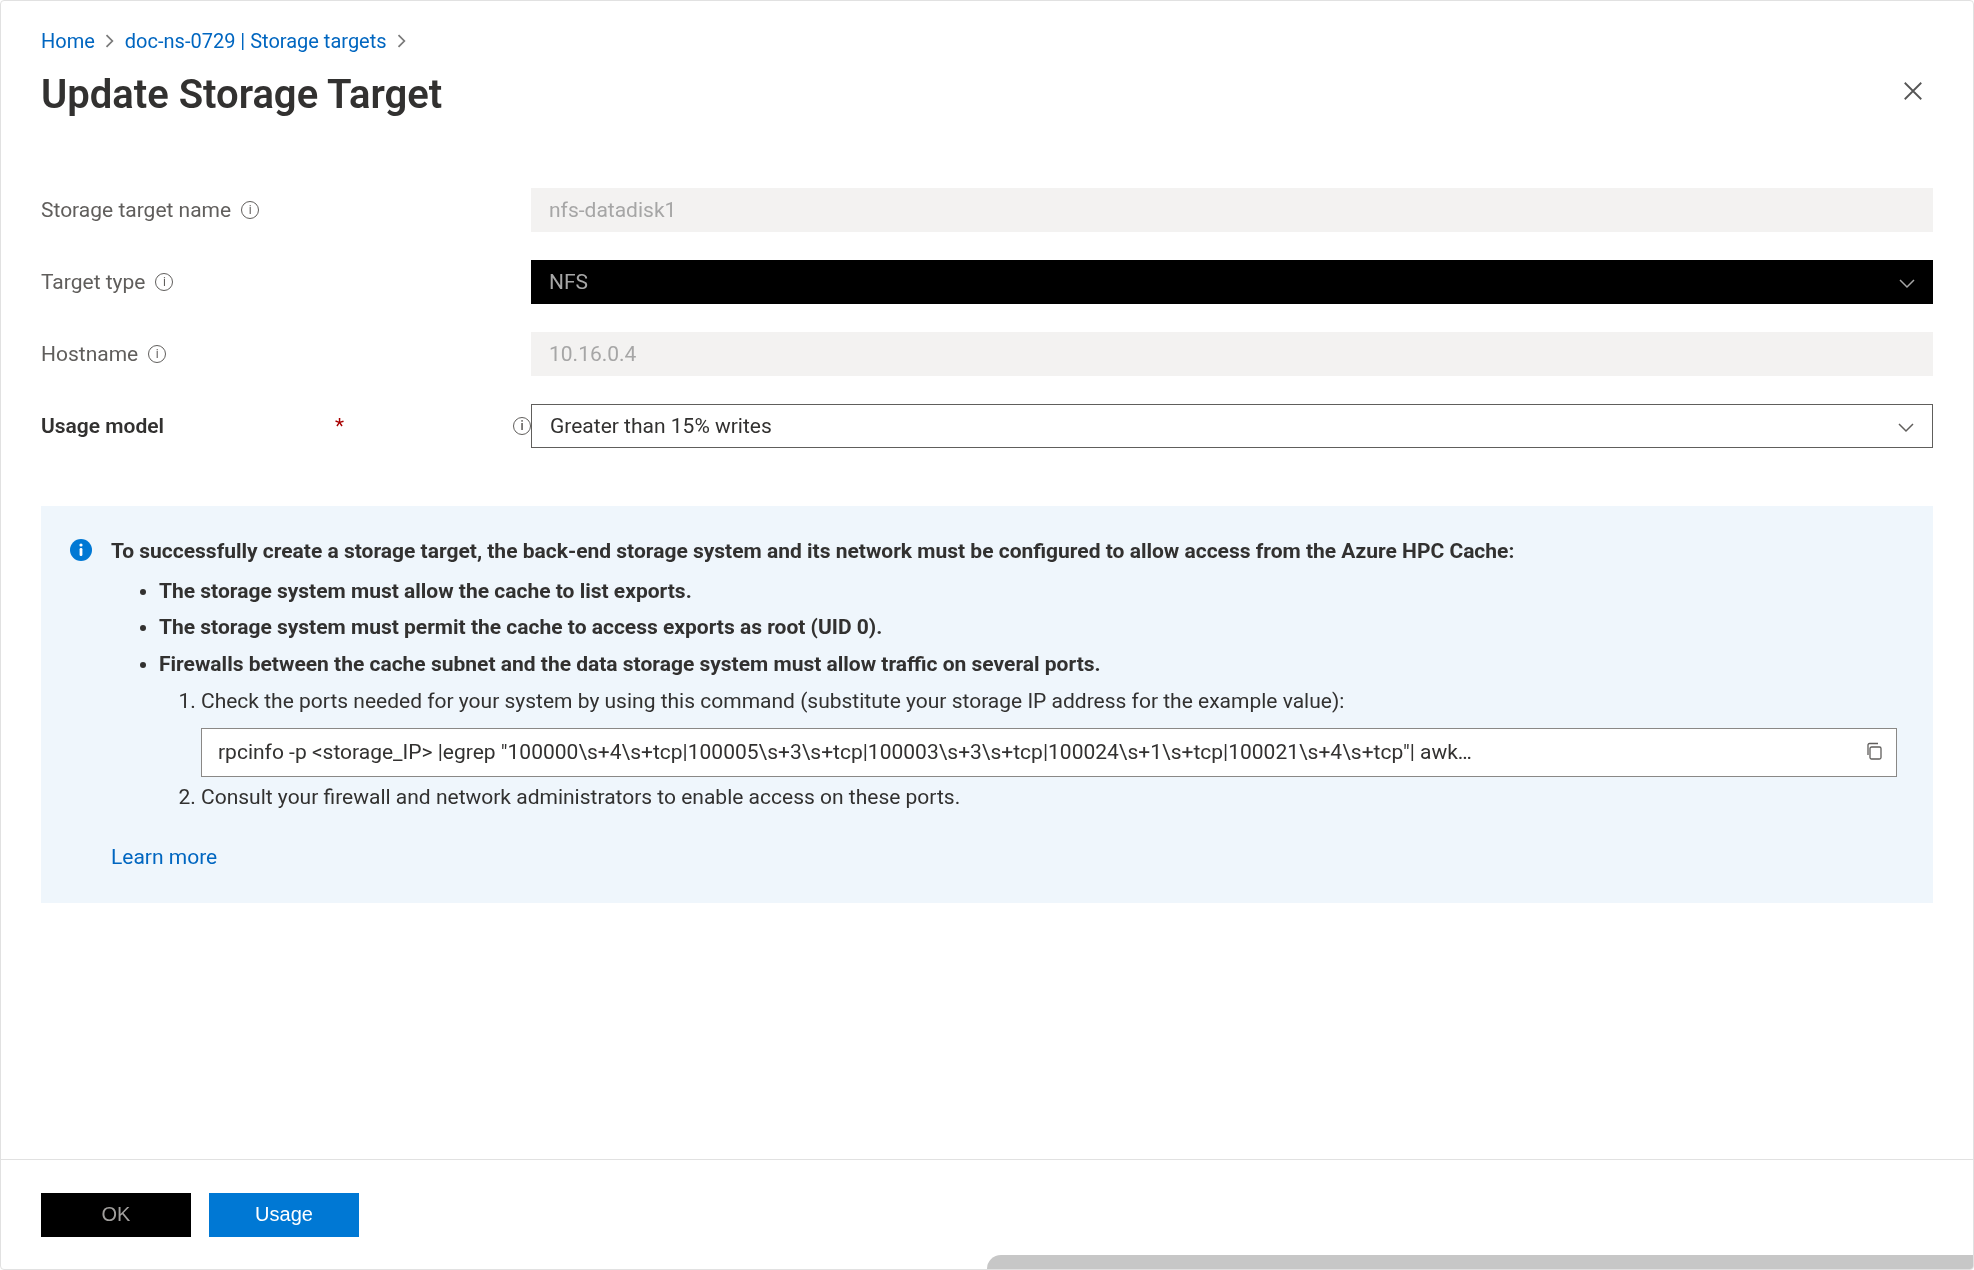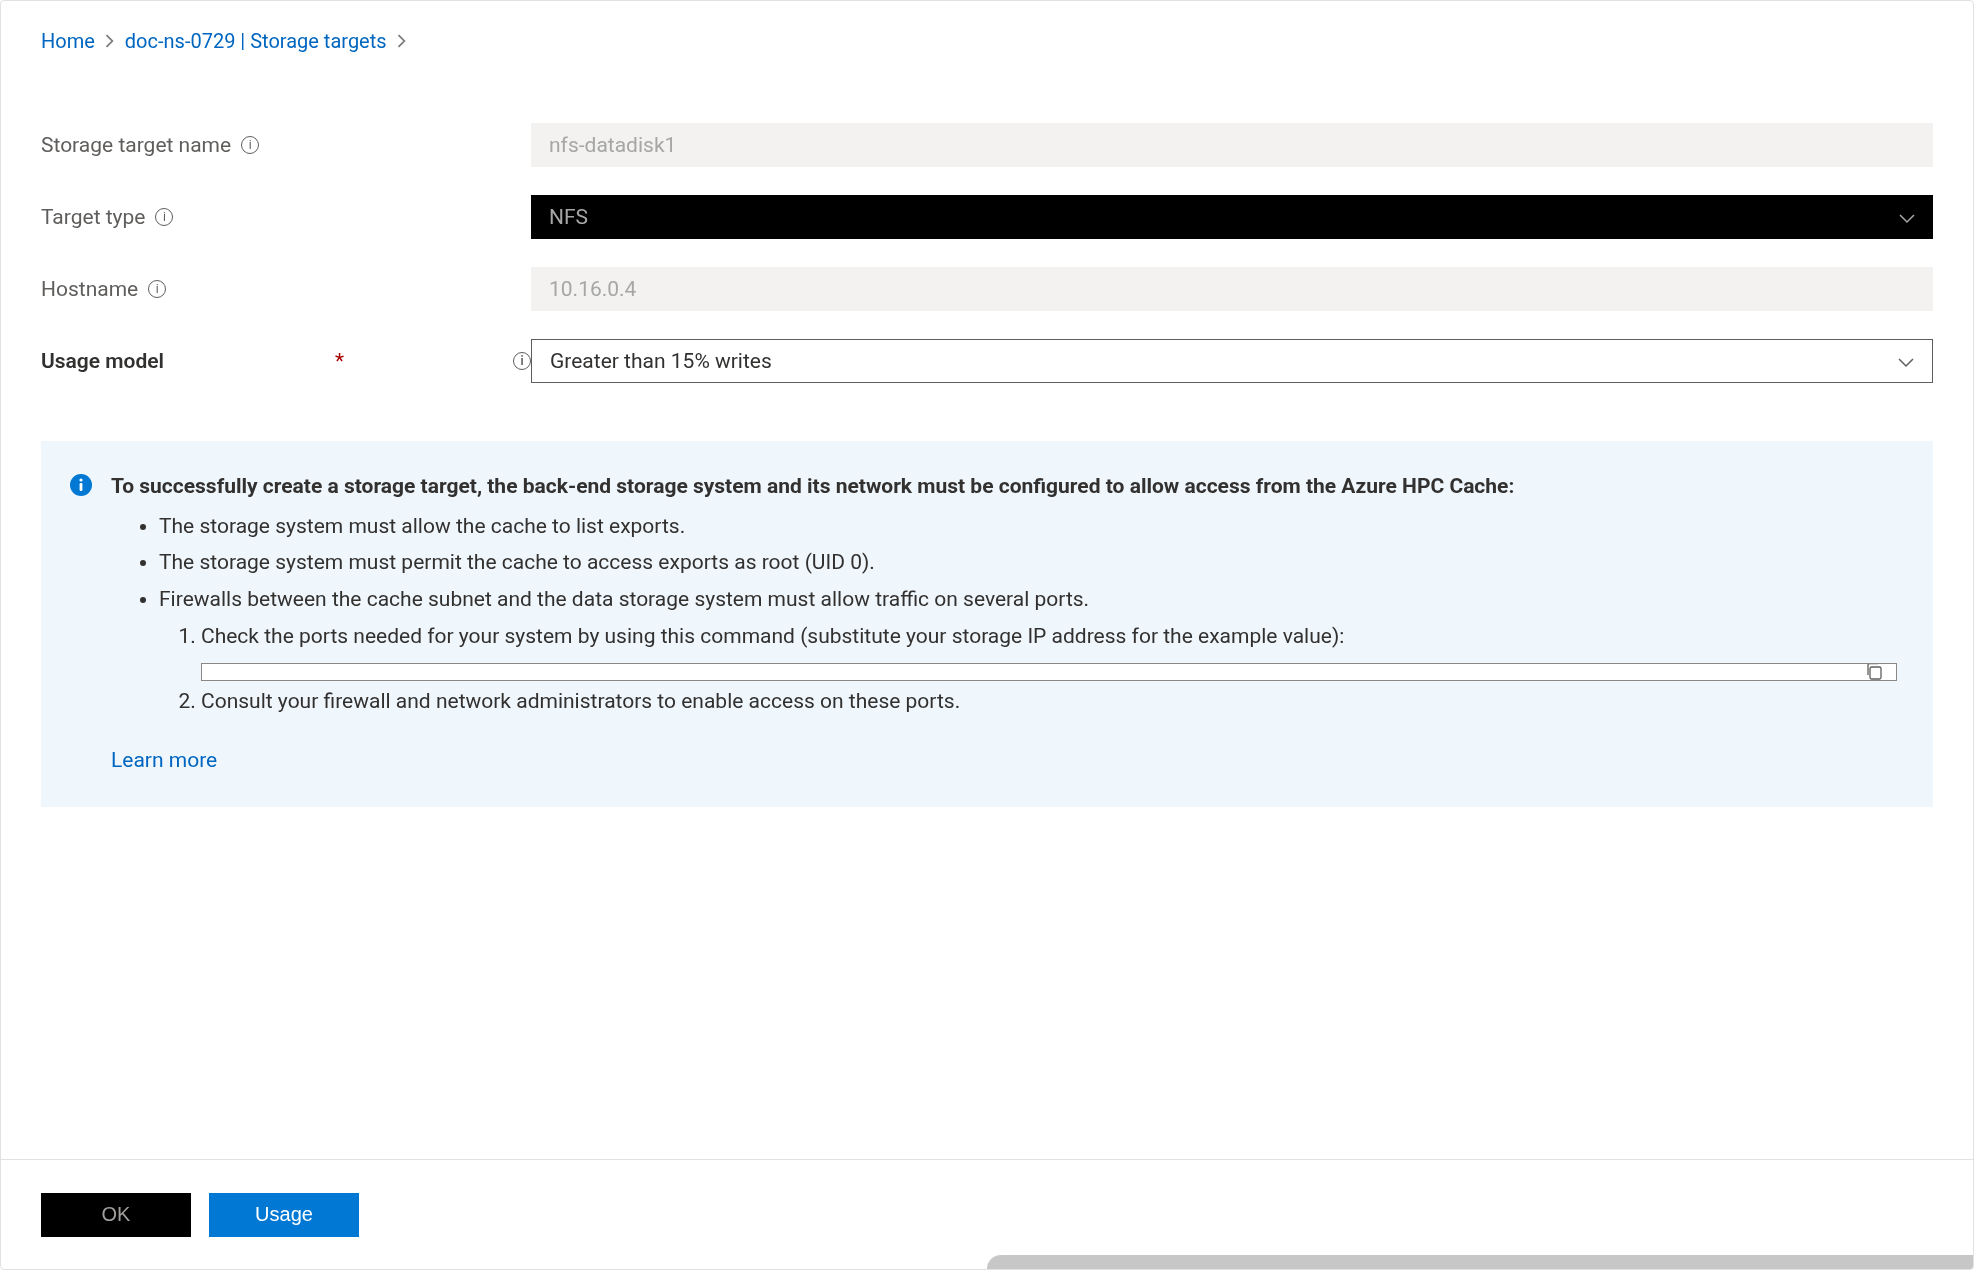--- a/index.html
+++ b/index.html
@@ -118,21 +118,21 @@
     display: flex;
     gap: 18px;
   }
   .info-badge {
     flex: 0 0 auto;
     width: 24px; height: 24px;
     margin-top: 2px;
   }
   .info-body { flex: 1 1 auto; color: #323130; font-size: 21px; line-height: 1.5; }
   .info-heading { font-weight: 700; margin-bottom: 8px; }
-  .info-body ul { margin: 6px 0 6px 48px; padding: 0; }
+  .info-body ul { margin: 6px 0 6px 48px; padding: 0; font-weight: bold; }
   .info-body ol { margin: 6px 0 6px 90px; padding: 0; }
   .info-body li { margin: 5px 0; }
   .code-box {
     margin-top: 10px;
     border: 1px solid #8a8886;
     background: #ffffff;
     padding: 8px 46px 8px 16px;
     font-family: inherit;
     font-size: 21px;
     color: #323130;
@@ -212,20 +212,28 @@
           </svg>
       </span>
       <a href="#">doc-ns-0729 | Storage targets</a>
       <span class="bc-sep">
         <svg width="10" height="14" viewBox="0 0 8 12">
             <path d="M1 1 L6 6 L1 11" stroke="#7a7a7a" stroke-width="1.5" fill="none"></path>
           </svg>
       </span>
     </nav>
 
+    <div class="title-row">
+      <h1 class="page-title">Update Storage Target</h1>
+      <button class="close-btn" aria-label="Close">
+        <svg width="22" height="22" viewBox="0 0 16 16">
+          <path d="M2 2 L14 14 M14 2 L2 14" stroke="#555" stroke-width="1.3" fill="none"></path>
+        </svg>
+      </button>
+    </div>
 
     <div class="form">
 
       <div class="form-row">
         <div class="form-label">
           <span>Storage target name</span>
           <span class="info-icon">i</span>
         </div>
         <div class="form-control">
           <div class="readonly-field">
@@ -295,20 +303,21 @@
         <div class="info-heading">To successfully create a storage target, the back-end storage system and its network must be configured to allow access from the Azure HPC Cache:</div>
         <ul>
           <li>The storage system must allow the cache to list exports.</li>
           <li>The storage system must permit the cache to access exports as root (UID 0).</li>
           <li>Firewalls between the cache subnet and the data storage system must allow traffic on several ports.</li>
         </ul>
         <ol>
           <li>
             <span>Check the ports needed for your system by using this command (substitute your storage IP address for the example value):</span>
             <div class="code-box">
+              <span>rpcinfo -p &lt;storage_IP&gt; |egrep "100000\s+4\s+tcp|100005\s+3\s+tcp|100003\s+3\s+tcp|100024\s+1\s+tcp|100021\s+4\s+tcp"| awk…</span>
               <button class="copy-btn" aria-label="Copy">
                 <svg width="20" height="20" viewBox="0 0 20 20">
                   <rect x="6" y="6" width="11" height="12" rx="1.5" fill="none" stroke="#605e5c" stroke-width="1.3"></rect>
                   <path d="M4 14 V4 a1.5 1.5 0 0 1 1.5 -1.5 H14" fill="none" stroke="#605e5c" stroke-width="1.3"></path>
                 </svg>
               </button>
             </div>
           </li>
           <li>Consult your firewall and network administrators to enable access on these ports.</li>
         </ol>

